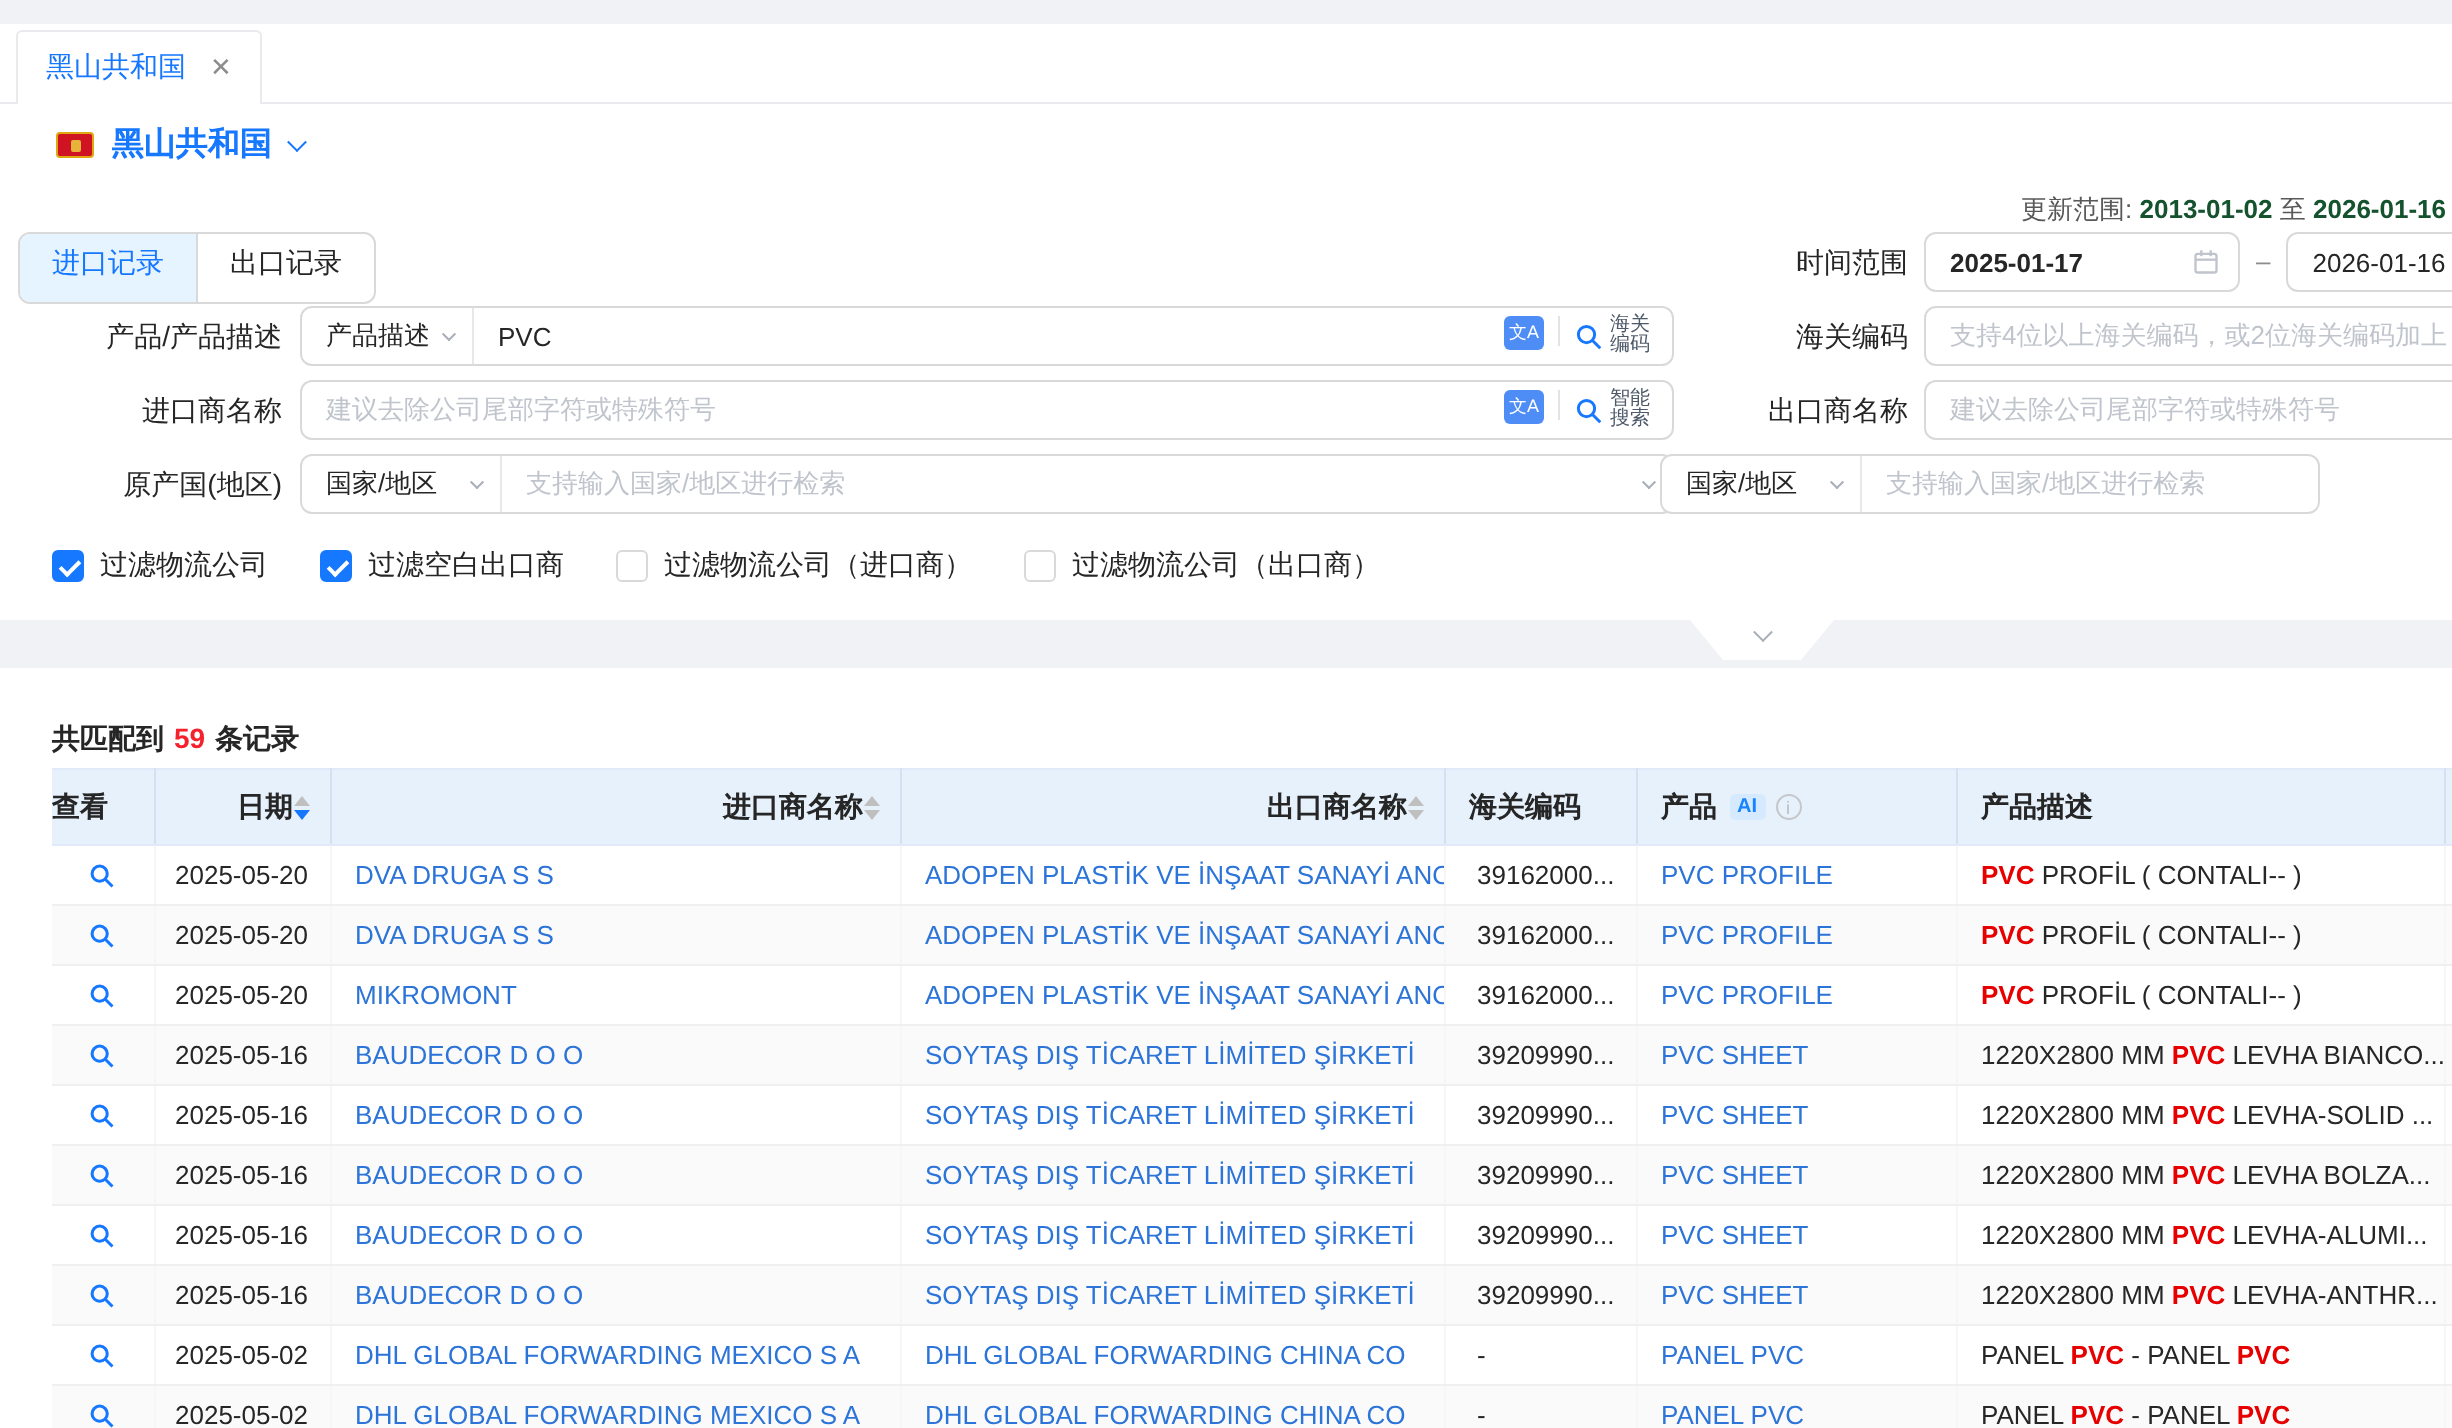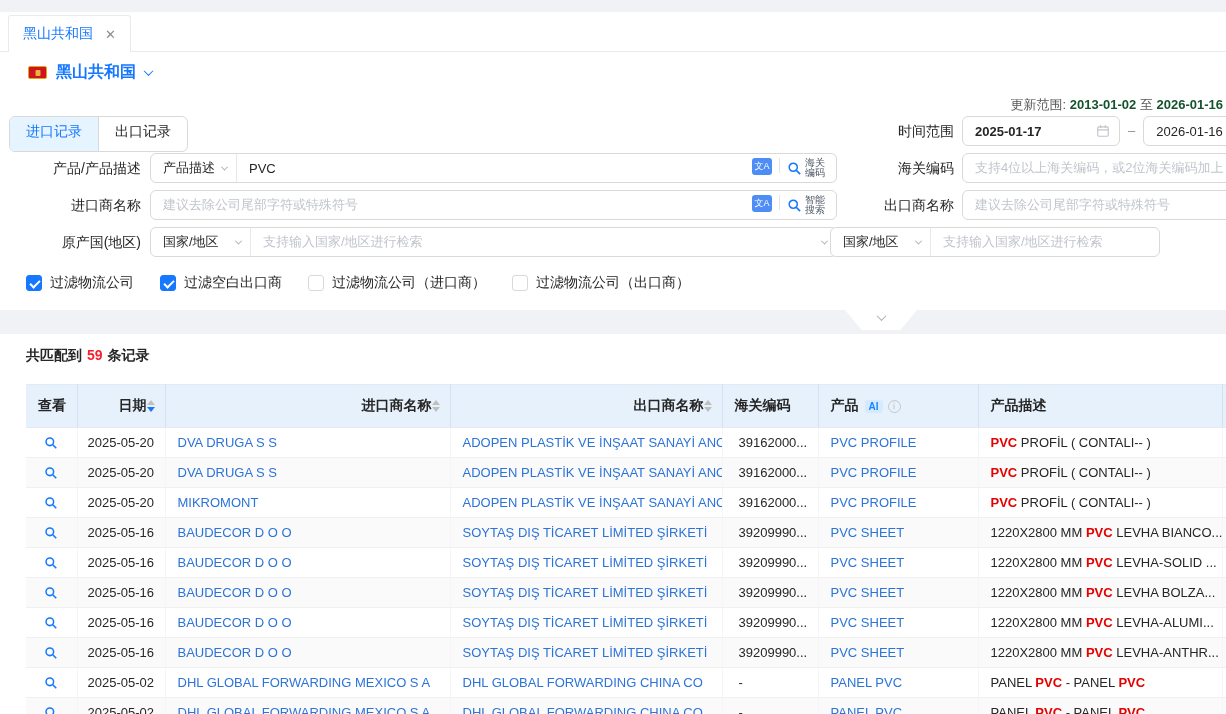--- a/index.html
+++ b/index.html
@@ -62,28 +62,28 @@
   .box.checked { background:#1677ff; border-color:#1677ff; }
   .box.checked::after { content:""; position:absolute; left:5px; top:2px; width:4px; height:8px;
                         border-right:2px solid #fff; border-bottom:2px solid #fff; transform:rotate(45deg); }
 
   .collapse-tab { position:absolute; top:298px; left:845px; width:72px; height:20px; background:#fff;
                   clip-path:polygon(0 0,100% 0,77% 100%,23% 100%);
                   display:flex; align-items:flex-start; justify-content:center; padding-top:4px; cursor:pointer; }
 
   
   .results { position:absolute; top:322px; left:0; width:100%; height:392px; background:#fff; }
-  .summary { position:absolute; top:13px; left:26px; font-size:14px; font-weight:bold; color:#262626; }
+  .summary { position:absolute; top:27px; left:26px; font-size:14px; font-weight:bold; color:#262626; }
   .summary .cnt { color:#f5222d; margin:0 5px; }
 
   table.grid { position:absolute; left:26px; top:50px; width:1264px; border-collapse:collapse; table-layout:fixed; }
   .grid th { height:38px; background:#e7f1fc; font-size:14px; color:#262626; font-weight:bold; text-align:left;
              padding:0 0 0 12px; border-top:1px solid #e0eaf8; border-bottom:1px solid #e0eaf8;
              border-right:1px solid #d4e1f2; white-space:nowrap; overflow:hidden; }
-  .grid th.center { padding:12px; }
+  .grid th.center { padding:0; }
   .th-flex { display:flex; align-items:center; justify-content:flex-end; padding-right:10px; }
   .sorter { display:inline-flex; flex-direction:column; gap:2px; cursor:pointer; }
   .caret-up { width:0; height:0; border-left:4px solid transparent; border-right:4px solid transparent; border-bottom:5px solid #bfbfbf; }
   .caret-down { width:0; height:0; border-left:4px solid transparent; border-right:4px solid transparent; border-top:5px solid #bfbfbf; }
   .caret-down.active { border-top-color:#1677ff; }
   .ai-badge { background:#d6eaff; color:#1684ff; font-size:10px; font-weight:bold; padding:1px 4px; border-radius:3px; margin-left:6px; }
   .info-icon { width:13px; height:13px; border:1px solid #c4c7cc; border-radius:50%; color:#b8bcc2; font-size:9px;
                display:inline-flex; align-items:center; justify-content:center; margin-left:5px; font-weight:normal; }
   .info-icon::after { content:"i"; }
 

